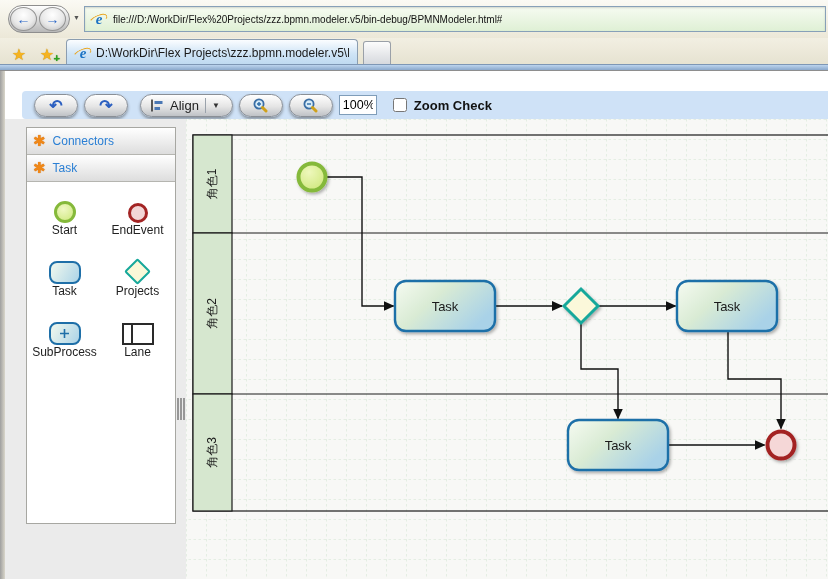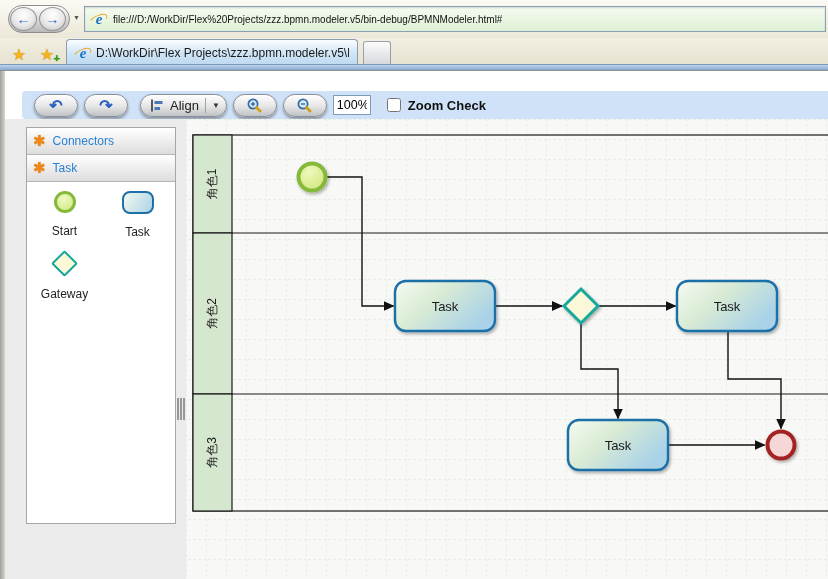--- a/index.html
+++ b/index.html
@@ -44,40 +44,40 @@
   
   .content { position:absolute; left:0; top:70px; width:828px; height:509px; background:#ffffff; border-top:1px solid #8e8e8e; }
   .left-frame { position:absolute; left:0; top:0; width:5px; height:509px; background:linear-gradient(90deg,#9f9f9f,#d9d6ca); }
 
   .toolbar { position:absolute; left:22px; top:20px; width:806px; height:28px; background:#cfe2f7;
     border-radius:4px 0 0 4px; display:flex; align-items:center; padding-left:12px; }
   .tb-btn { height:23px; border-radius:12px; border:1px solid #8a8f96; cursor:pointer;
     background:linear-gradient(#ffffff,#e5e5e5 55%,#bfc2c6); box-shadow:0 2px 3px rgba(50,50,50,.45);
     display:flex; align-items:center; justify-content:center; font-size:13px; color:#222; }
   .tb-undo,.tb-redo { width:44px; margin-right:6px; font-size:16px; font-weight:bold; color:#2b5fc0; }
-  .tb-align { padding:0 6px 0 9px; gap:6px; margin:0 6px; }
+  .tb-align { padding:0 12px 0 9px; gap:6px; margin:0 6px; }
   .tb-align .divider { width:1px; height:15px; background:#9aa2ab; }
   .tb-align .caret { font-size:8px; color:#333; }
   .tb-zoom { width:44px; margin-right:6px; }
   .zoom-input { width:38px; height:20px; border:1px solid #7f9db9; font-size:12.5px; padding:8px 3px;
     font-family:"Liberation Sans",sans-serif; background:#fff; margin-right:16px; }
   .tb-check { width:14px; height:14px; margin-right:7px; cursor:pointer; }
   .tb-check-label { font-size:13px; color:#111;font-weight:bold; }
 
   .workspace { position:absolute; left:5px; top:48px; width:823px; height:461px; background:#ebebeb; }
 
   
   .palette { position:absolute; left:21px; top:8px; width:150px; height:397px; background:#fff; border:1px solid #a7a7a2; }
   .acc-header { height:27px; border-bottom:1px solid #b5b5b0; cursor:pointer;
     background:linear-gradient(#ffffff,#dddddd); display:flex; align-items:center; gap:7px; padding:0 6px; }
   .acc-header:first-child { border-top:none; }
   .acc-asterisk { color:#f08818; font-size:15px; text-shadow:0 0 1px #c05f00; }
   .acc-label { color:#2a7fd4; font-size:12px; }
   .pal-grid { display:grid; grid-template-columns:1fr 1fr; row-gap:15px; padding:9px 1px; }
-  .pal-item { display:flex; flex-direction:column; align-items:center; gap:11px; cursor:pointer; min-height:46px; }
+  .pal-item { display:flex; flex-direction:column; align-items:center; gap:0; cursor:pointer; min-height:46px; justify-content:flex-end; }
   .pal-label { font-size:12px; color:#222; white-space:nowrap; max-width:74px; overflow:hidden; }
   .icon-start { width:22px; height:22px; border-radius:50%; border:3px solid #85b93a;
     background:radial-gradient(circle at 40% 32%,#f0f8c4,#cde87c); }
   .icon-end { width:20px; height:20px; border-radius:50%; border:3px solid #a32424; background:#f2d6d6; }
   .icon-task { width:32px; height:23px; border-radius:8px; border:2px solid #1e6fa8;
     background:linear-gradient(120deg,#f2f9ee,#abd3e7); }
   .icon-gateway { width:19px; height:19px; transform:rotate(45deg); border:2.5px solid #17a89b;
     background:#fbf8d8; border-radius:2px; margin-bottom:3px; }
   .icon-subprocess { width:32px; height:23px; border-radius:8px; border:2px solid #1e6fa8;
     background:linear-gradient(120deg,#f2f9ee,#abd3e7); display:flex; align-items:center; justify-content:center; }
@@ -177,26 +177,44 @@
         <div class="acc-header">
           <span class="acc-asterisk">✱</span>
           <span class="acc-label">Task</span>
         </div>
         <div class="pal-grid">
           <div class="pal-item">
             <span class="icon-start"></span>
             <span class="pal-label">Start</span>
           </div>
           <div class="pal-item">
+            <span class="icon-end"></span>
+            <span class="pal-label">EndEvent</span>
+          </div>
+          <div class="pal-item">
             <span class="icon-task"></span>
             <span class="pal-label">Task</span>
           </div>
           <div class="pal-item">
             <span class="icon-gateway"></span>
-            <span class="pal-label">Gateway</span>
+            <span class="pal-label">Projects</span>
+          </div>
+          <div class="pal-item">
+            <span class="icon-subprocess">
+                <svg width="11" height="11">
+                  <path d="M5.5 1v9M1 5.5h9" stroke="#1e6fa8" stroke-width="1.6"></path>
+                </svg>
+              </span>
+            <span class="pal-label">SubProcess</span>
+          </div>
+          <div class="pal-item">
+            <span class="icon-lane">
+                <i></i>
+              </span>
+            <span class="pal-label">Lane</span>
           </div>
         </div>
       </div>
 
       <div class="grip">
           <i></i>
           <i></i>
           <i></i>
         </div>
 

